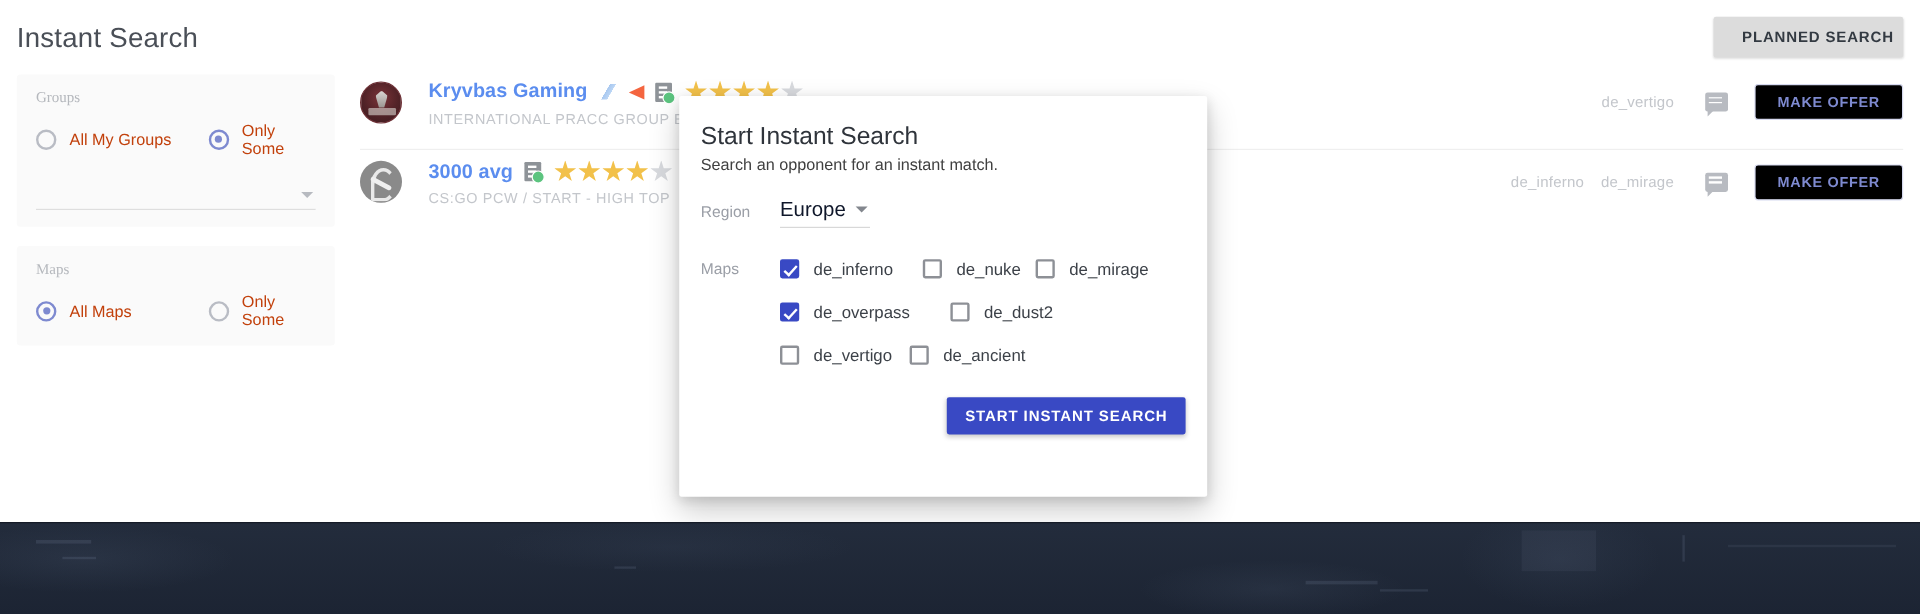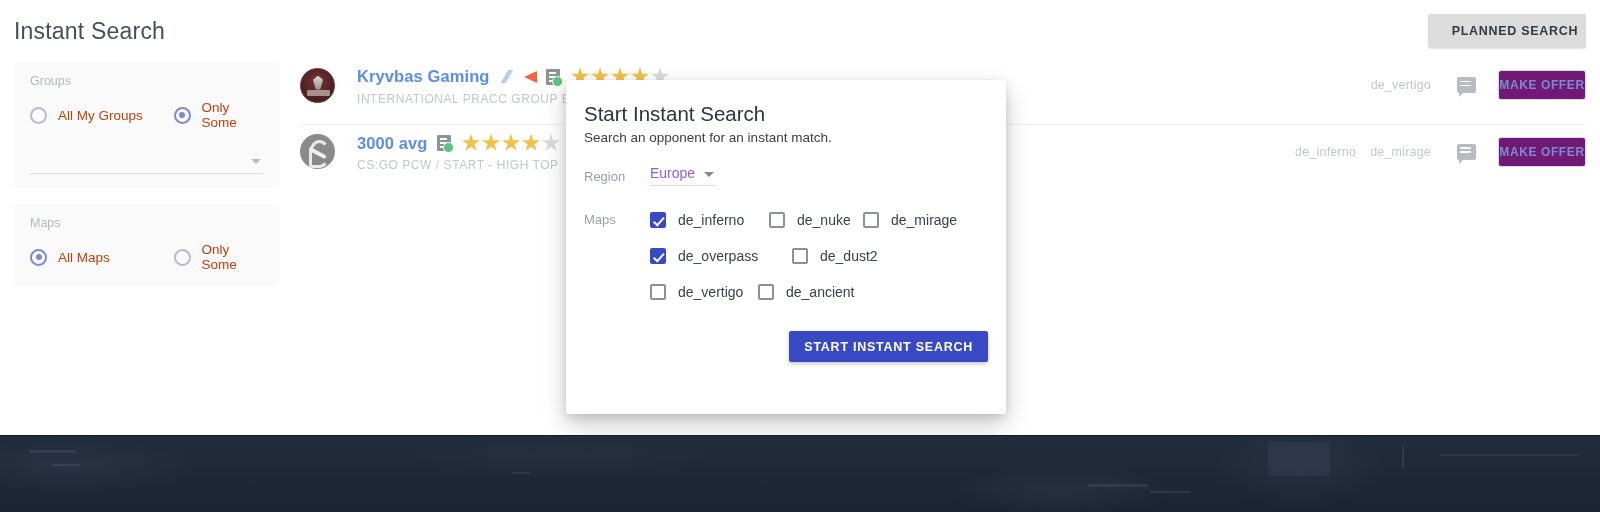--- a/index.html
+++ b/index.html
@@ -41,21 +41,21 @@
     box-shadow: 0 1px 2px rgba(0,0,0,.12);
     padding-left: 16px;
   }
 
   
   .sidebar { position: absolute; left: 14px; top: 62px; width: 265px; }
   .panel {
     background: #fafafa; border-radius: 3px; padding: 12px 16px 14px 16px;
     margin-bottom: 16px;
   }
-  .panel-label { font-size: 12.5px; color: #b5b8bd; margin-bottom: 12px; }
+  .panel-label { font-size: 12.5px; color: #b5b8bd; margin-bottom: 12px; font-family: Liberation Serif, serif; }
   .radio-row { display: flex; align-items: center; }
   .radio-opt { display: flex; align-items: center; cursor: pointer; }
   .radio-opt.first { width: 152px; }
   .radio {
     width: 17px; height: 17px; border-radius: 50%;
     border: 2px solid #b9bcc4; margin-right: 11px;
     position: relative; flex: 0 0 auto;
   }
   .radio.on { border-color: #7e8ad0; }
   .radio.on::after {
@@ -138,22 +138,22 @@
   }
   .chat-ic::before {
     content: ''; position: absolute; left: 3px; top: 3.5px; width: 11px; height: 1.8px;
     background: #fff; box-shadow: 0 4px 0 #fff;
   }
   .chat-ic::after {
     content: ''; position: absolute; left: 2px; bottom: -4px; width: 0; height: 0;
     border-left: 5px solid #b8bbc1; border-bottom: 5px solid transparent;
   }
   .offer-btn {
-    margin-left: 22px; width: 88px; height: 30px;
-    border: 1px solid #d6d9ef; border-radius: 3px; background: #701a75;
+    margin-left: 22px; width: 124px; height: 30px;
+    border: 1px solid #d6d9ef; border-radius: 3px; background: #000000;
     color: #7e8ad0; font-size: 12px; font-weight: 700; letter-spacing: .6px;
     font-family: "Liberation Sans", sans-serif; cursor: pointer;
     display: flex; align-items: center; justify-content: center;
   }
 
   
   .modal {
     position: absolute; left: 566px; top: 80px; width: 440px; height: 334px;
     background: #fff; border-radius: 2px;
     box-shadow: 0 11px 26px rgba(0,0,0,.20), 0 3px 10px rgba(0,0,0,.12);
@@ -161,21 +161,21 @@
   }
   .modal-title { font-size: 20.5px; color: #2f343b; font-weight: 400; margin: 0 0 4px 18px; }
   .modal-sub { font-size: 13.5px; color: #404040; margin: 0 0 20px 18px; }
   .field-row { display: flex; align-items: flex-start; margin-left: 18px; }
   .field-label { width: 66px; font-size: 13px; color: #9a9ea6; padding-top: 4px; flex: 0 0 auto; }
   .sel {
     position: relative; display: inline-flex; align-items: center;
     border-bottom: 1px solid #d8d8d8; padding: 0 20px 4px 0; min-width: 66px;
     cursor: pointer;
   }
-  .sel-val { font-size: 14px; color: #8b5cf6; }
+  .sel-val { font-size: 17px; color: #0f172a; }
   .sel-caret {
     position: absolute; right: 2px; top: 7px; width: 0; height: 0;
     border-left: 5px solid transparent; border-right: 5px solid transparent;
     border-top: 5px solid #83878e;
   }
   .maps-grid { display: flex; flex-direction: column; gap: 20px; padding-top: 4px; }
   .maps-line { display: flex; align-items: center; }
   .cb-opt { display: flex; align-items: center; cursor: pointer; }
   .cb {
     width: 16px; height: 16px; border: 2px solid #8d9096; border-radius: 2px;

